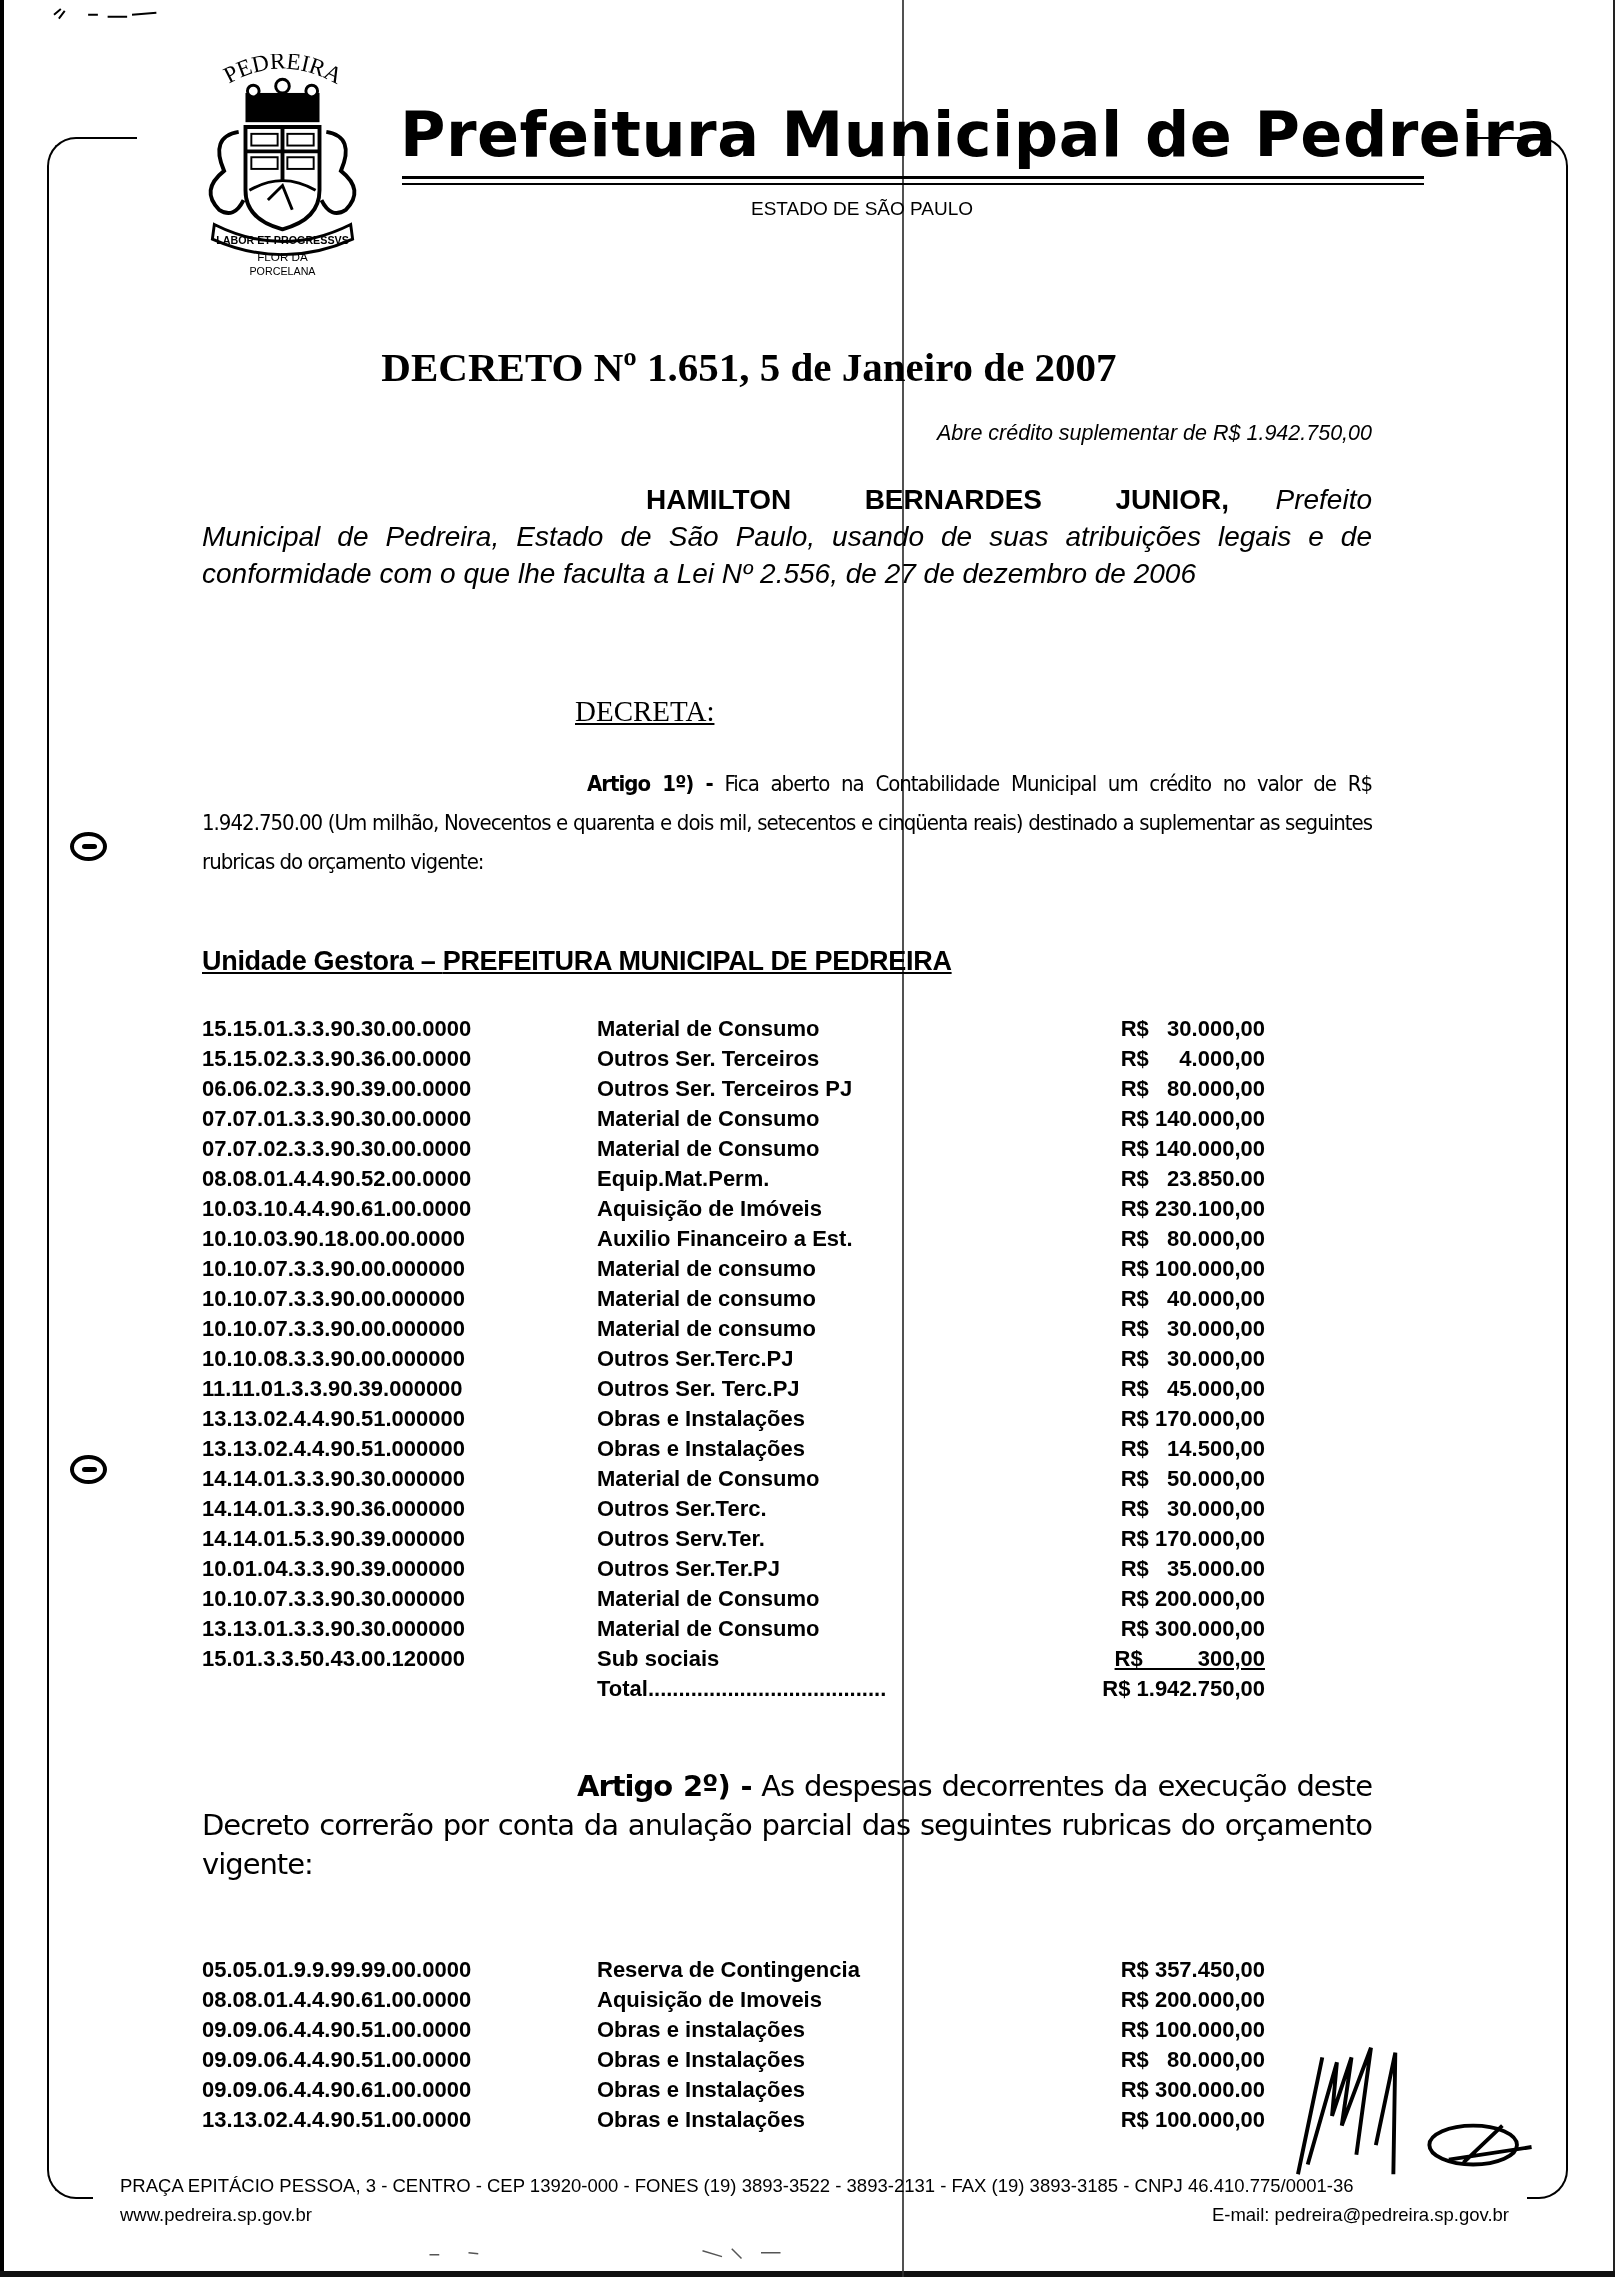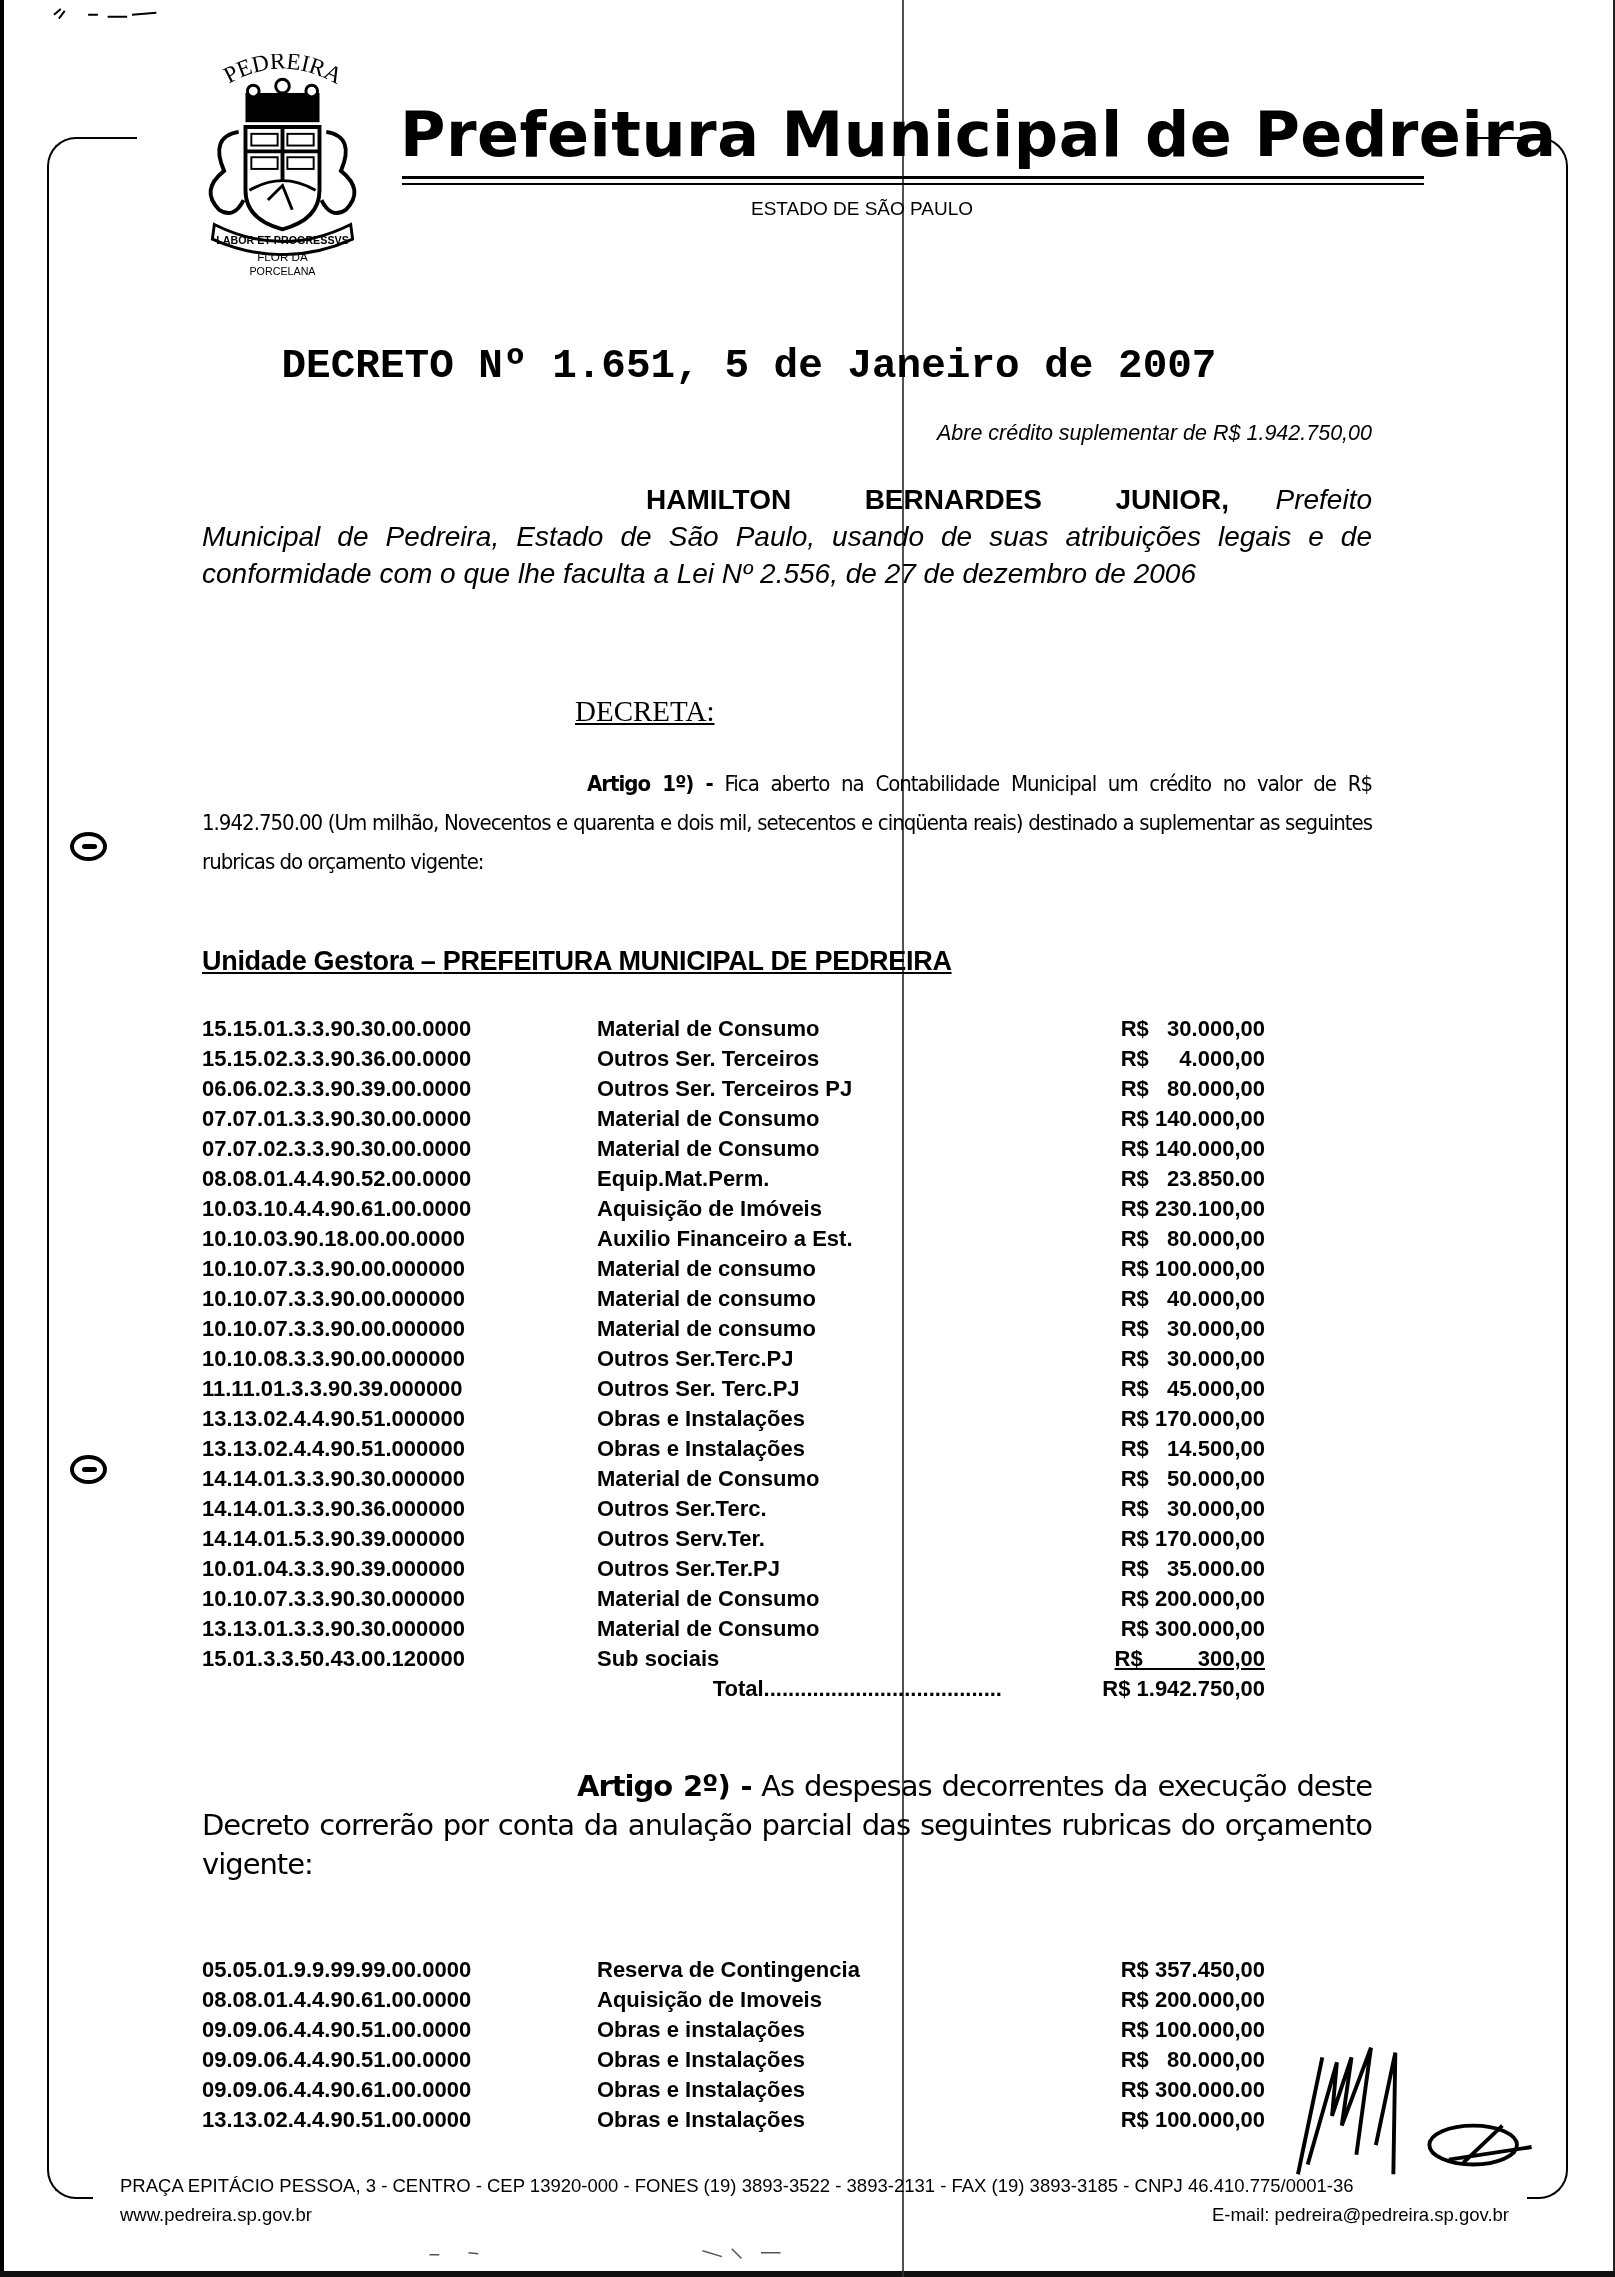--- a/index.html
+++ b/index.html
@@ -12,36 +12,36 @@
     .frame-left { left: 47px; top: 137px; width: 88px; height: 2058px; border-left: 2.9px solid #000; border-top: 2px solid #000; border-bottom: 2px solid #000; border-radius: 29px 0 0 29px; border-right: none; }
     .frame-right { left: 1468px; top: 137px; width: 98px; height: 2058px; border-right: 2.9px solid #000; border-top: 2px solid #000; border-bottom: 2px solid #000; border-radius: 0 29px 29px 0; border-left: none; }
     .frame-top-left-gap { left: 137px; top: 127px; width: 59px; height: 19.5px; background: #fff; }
     .frame-bottom-gap { left: 93px; top: 2175px; width: 1434px; height: 29px; background: #fff; }
     .crest { left: 185px; top: 54px; width: 195px; height: 224px; }
     .crest svg { width: 100%; height: 100%; }
     .header-title { left: 400px; top: 98px; font-size: 62px; font-weight: bold; letter-spacing: 0.5px; font-family: "DejaVu Sans", sans-serif; }
     .header-rule1 { left: 402px; top: 176px; width: 1022px; height: 2.9px; background: #000; }
     .header-rule2 { left: 402px; top: 183px; width: 1022px; height: 2px; background: #000; }
     .header-state { left: 751px; top: 198px; font-size: 19px; }
-    .decree-title { left: 0; width: 1616px; top: 343px; text-align: center; font-size: 41px; font-weight: bold; font-family: Liberation Mono, monospace; }
+    .decree-title { left: 0; width: 1616px; top: 343px; text-align: center; font-size: 41px; font-weight: bold; font-family: Liberation Serif, serif; }
     .decree-title span { position: relative; left: -59px; }
     .decree-summary { right: 244px; top: 421px; font-size: 21.5px; font-style: italic; }
     .preamble { left: 202px; width: 1170px; top: 481px; font-size: 28px; line-height: 37px; font-style: italic; text-align: justify; }
     .preamble .name { font-style: normal; font-weight: bold; word-spacing: 27px; margin-left: 444px; }
     .decreta { left: 575px; top: 695px; font-size: 29px; font-family: "Liberation Serif", serif; text-decoration: underline; }
     .art1 { left: 202px; width: 1170px; top: 764px; font-size: 22px; line-height: 39px; text-align: justify; font-family: "DejaVu Sans", sans-serif; font-stretch: condensed; letter-spacing: -1px; }
     .art1 .lead { margin-left: 385px; font-weight: bold; }
     .unit-heading { left: 202px; top: 946px; font-size: 27px; font-weight: bold; text-decoration: underline; letter-spacing: -0.3px; }
     .table { left: 202px; width: 1063px; font-size: 22px; font-weight: bold; }
     .row { display: flex; height: 30px; line-height: 30px; }
     .col-code { width: 395px; }
     .col-desc { width: 405px; }
     .col-val { width: 263px; text-align: right; white-space: pre; font-family: "Liberation Sans", sans-serif; }
     .row.underline .col-val { text-decoration: underline; }
-    .row.total .col-desc { letter-spacing: 0; text-align: right; }
+    .row.total .col-desc { letter-spacing: 0; }
     .table1 { top: 1014px; }
     .art2 { left: 202px; width: 1170px; top: 1767px; font-size: 29px; line-height: 39px; text-align: justify; font-family: "DejaVu Sans", sans-serif; letter-spacing: -1px; }
     .art2 .lead { margin-left: 375px; font-weight: bold; }
     .table2 { top: 1955px; }
     .footer-address { left: 120px; top: 2175px; font-size: 18.5px; white-space: nowrap; }
     .footer-web { left: 120px; top: 2204px; font-size: 18.5px; }
     .footer-email { right: 107px; top: 2204px; font-size: 18.5px; }
     .punch { width: 37px; height: 29px; border: 4.9px solid #000; border-radius: 50%; box-sizing: border-box; }
     .punch::after { content: ""; position: absolute; left: 7.8px; top: 7.8px; width: 15.6px; height: 4.9px; background: #000; border-radius: 2.9px; }
     .punch1 { left: 70px; top: 832px; }

